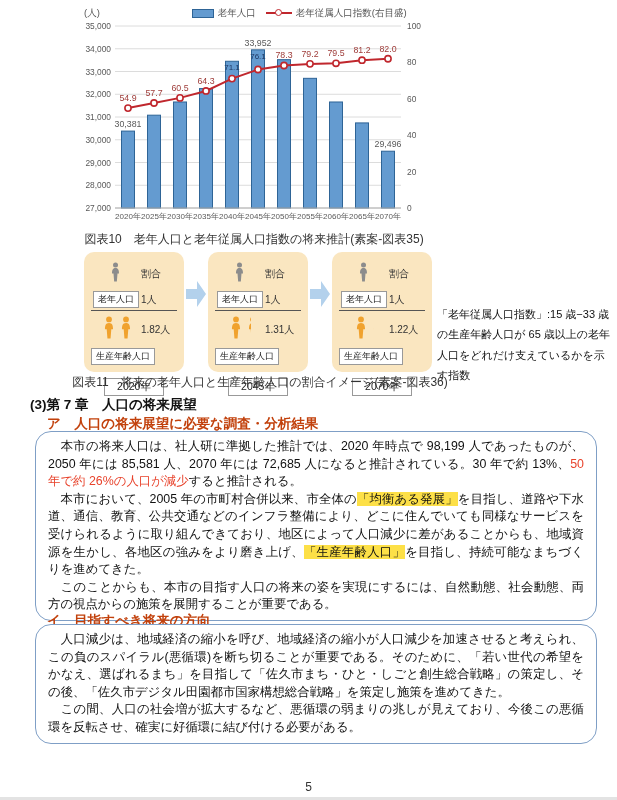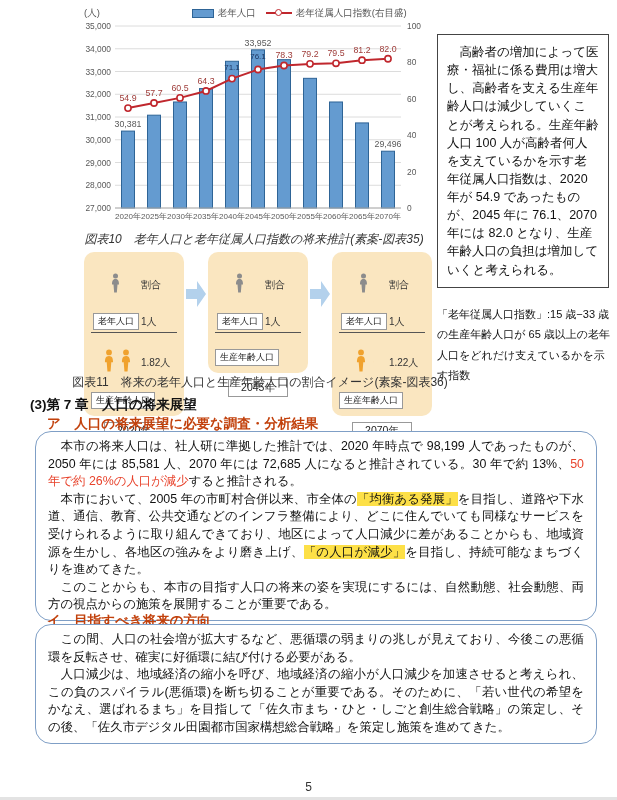--- a/index.html
+++ b/index.html
@@ -10,34 +10,34 @@
   
   .chart-block{position:absolute;left:78px;top:6px;width:352px;}
   .legend-row{display:flex;align-items:center;height:14px;font-size:9.5px;color:#555;}
   .axis-unit{margin-left:6px;}
   .legend-items{display:flex;align-items:center;gap:10px;margin-left:92px;}
   .leg-item{display:flex;align-items:center;gap:4px;}
   .leg-bar{display:inline-block;width:20px;height:7px;background:#649bd0;border:1px solid #2e6496;}
   .leg-line{display:inline-block;width:26px;height:8px;position:relative;}
   .leg-line::before{content:"";position:absolute;left:0;right:0;top:3px;border-top:2px solid #c0272d;}
   .leg-line::after{content:"";position:absolute;left:9px;top:0;width:5px;height:5px;border:1.5px solid #c0272d;border-radius:50%;background:#fff;}
-  .fig-caption{font-size:12px;color:#333;text-align:center;margin-top:3px;font-style:italic;}
+  .fig-caption{font-size:12px;color:#333;text-align:center;margin-top:3px;}
 
   
   .sidebar-note{position:absolute;left:437px;top:34px;width:172px;box-sizing:border-box;
     border:1px solid #444;background:#fff;padding:8px 9px;font-size:12.5px;line-height:1.45;
     min-height:252px;color:#111;}
   .sidebar-footnote{position:absolute;left:437px;top:304px;width:176px;font-size:11px;line-height:1.85;color:#111;}
   .bold{font-weight:normal;}
 
   
   .diagram{position:absolute;left:84px;top:252px;width:348px;display:flex;align-items:flex-start;justify-content:space-between;}
   .panel-col{display:flex;flex-direction:column;align-items:center;}
   .panel{width:100px;box-sizing:border-box;background:#fae6c0;border-radius:10px;padding:5px 7px 7px;}
-  .prow{display:flex;align-items:center;margin-top:16px;}
+  .prow{display:flex;align-items:center;margin-top:5px;}
   .lcol{flex:0 0 58%;display:flex;justify-content:center;}
   .rcol{flex:1;font-size:10px;color:#333;}
   .wbox{background:#fff;border:1px solid #999;font-size:9px;padding:1px 4px;white-space:nowrap;}
   .divider{border-top:1.3px solid #555;margin:2px 0;}
   .persons{display:flex;align-items:flex-end;gap:3px;}
   .person{display:inline-block;overflow:hidden;}
   .year-box{margin-top:6px;border:1px solid #999;background:#fff;padding:1px 12px;font-size:10.5px;}
   .block-arrow{width:20px;height:28px;background:#b3d1ec;margin-top:28px;flex:0 0 auto;
     clip-path:polygon(0 32%,55% 32%,55% 4%,100% 50%,55% 96%,55% 68%,0 68%);}
   .fig11-caption{position:absolute;left:50px;top:374px;width:420px;text-align:center;font-size:12px;color:#333;}
@@ -142,21 +142,20 @@
         <text x="180" y="199" text-anchor="middle" font-size="8" fill="#595959">2045年</text>
         <text x="206" y="199" text-anchor="middle" font-size="8" fill="#595959">2050年</text>
         <text x="232" y="199" text-anchor="middle" font-size="8" fill="#595959">2055年</text>
         <text x="258" y="199" text-anchor="middle" font-size="8" fill="#595959">2060年</text>
         <text x="284" y="199" text-anchor="middle" font-size="8" fill="#595959">2065年</text>
         <text x="310" y="199" text-anchor="middle" font-size="8" fill="#595959">2070年</text>
       </svg>
     <div class="fig-caption">図表10　老年人口と老年従属人口指数の将来推計(素案-図表35)</div>
   </div>
 
-  <div class="sidebar-note">　高齢者の増加によって医療・福祉に係る費用は増大し、高齢者を支える生産年齢人口は減少していくことが考えられる。生産年齢人口 100 人が高齢者何人を支えているかを示す老年従属人口指数は、2020 年が 54.9 であったものが、2045 年に 76.1、2070 年には 82.0 となり、生産年齢人口の負担は増加していくと考えられる。</div>
   <div class="sidebar-footnote"><span class="bold">「老年従属人口指数」</span><span>:15 歳−33 歳の生産年齢人口が 65 歳以上の老年人口をどれだけ支えているかを示す指数</span></div>
 
   <div class="diagram">
 
     <div class="panel-col">
       <div class="panel">
         <div class="prow">
           <span class="lcol">
               <span class="person">
             <svg width="13" height="20" viewBox="0 0 24 40">
@@ -218,20 +217,39 @@
             </span>
           <span class="rcol">割合</span>
         </div>
         <div class="prow">
           <span class="lcol">
               <span class="wbox">老年人口</span>
             </span>
           <span class="rcol">1人</span>
         </div>
         <div class="divider"></div>
+        <div class="prow">
+          <span class="lcol">
+              <span class="persons">
+            <span class="person">
+              <svg width="14" height="23" viewBox="0 0 24 40">
+                    <circle cx="12" cy="6" r="5" fill="#f0a22e"></circle>
+                    <path d="M12 12c-6 0-7 5-7 11h3l1.3 16h5.4L16 23h3c0-6-1-11-7-11z" fill="#f0a22e"></path>
+                  </svg>
+            </span>
+            <span class="person" style="width: 4.3px;">
+              <svg width="14" height="23" viewBox="0 0 24 40">
+                    <circle cx="12" cy="6" r="5" fill="#f0a22e"></circle>
+                    <path d="M12 12c-6 0-7 5-7 11h3l1.3 16h5.4L16 23h3c0-6-1-11-7-11z" fill="#f0a22e"></path>
+                  </svg>
+            </span>
+          </span>
+            </span>
+          <span class="rcol">1.31人</span>
+        </div>
         <div class="prow">
             <span class="lcol">
               <span class="wbox">生産年齢人口</span>
             </span>
             <span class="rcol"></span>
           </div>
       </div>
       <div class="year-box">2045年</div>
     </div>
 
@@ -287,26 +305,26 @@
     </div>
   </div>
 
   <div class="fig11-caption">図表11　将来の老年人口と生産年齢人口の割合イメージ(素案-図表36)</div>
 
   <div class="h-section" style="top:396px">(3)第 7 章　人口の将来展望</div>
   <div class="h-sub" style="top:415px">ア　人口の将来展望に必要な調査・分析結果</div>
 
   <div class="round-box" style="top:431px">
     <p><span>　本市の将来人口は、社人研に準拠した推計では、2020 年時点で 98,199 人であったものが、 2050 年には 85,581 人、2070 年には 72,685 人になると推計されている。30 年で約 13%、</span><span class="red">50 年で約 26%の人口が減少</span><span>すると推計される。</span></p>
-    <p><span>　本市において、2005 年の市町村合併以来、市全体の</span><span class="hl">「均衡ある発展」</span><span>を目指し、道路や下水道、通信、教育、公共交通などのインフラ整備により、どこに住んでいても同様なサービスを受けられるように取り組んできており、地区によって人口減少に差があることからも、地域資源を生かし、各地区の強みをより磨き上げ、</span><span class="hl">「の人口が減少」</span><span>を目指し、持続可能なまちづくりを進めてきた。</span></p>
+    <p><span>　本市において、2005 年の市町村合併以来、市全体の</span><span class="hl">「均衡ある発展」</span><span>を目指し、道路や下水道、通信、教育、公共交通などのインフラ整備により、どこに住んでいても同様なサービスを受けられるように取り組んできており、地区によって人口減少に差があることからも、地域資源を生かし、各地区の強みをより磨き上げ、</span><span class="hl">「生産年齢人口」</span><span>を目指し、持続可能なまちづくりを進めてきた。</span></p>
     <p><span>　このことからも、本市の目指す人口の将来の姿を実現にするには、自然動態、社会動態、両方の視点からの施策を展開することが重要である。</span></p>
   </div>
 
   <div class="h-sub" style="top:612px">イ　目指すべき将来の方向</div>
 
   <div class="round-box" style="top:624px">
+    <p><span>　人口減少は、地域経済の縮小を呼び、地域経済の縮小が人口減少を加速させると考えられ、この負のスパイラル(悪循環)を断ち切ることが重要である。そのために、「若い世代の希望をかなえ、選ばれるまち」を目指して「佐久市まち・ひと・しごと創生総合戦略」の策定し、その後、「佐久市デジタル田園都市国家構想総合戦略」を策定し施策を進めてきた。</span></p>
     <p><span>　この間、人口の社会増が拡大するなど、悪循環の弱まりの兆しが見えており、今後この悪循環を反転させ、確実に好循環に結び付ける必要がある。</span></p>
-    <p><span>　人口減少は、地域経済の縮小を呼び、地域経済の縮小が人口減少を加速させると考えられ、この負のスパイラル(悪循環)を断ち切ることが重要である。そのために、「若い世代の希望をかなえ、選ばれるまち」を目指して「佐久市まち・ひと・しごと創生総合戦略」の策定し、その後、「佐久市デジタル田園都市国家構想総合戦略」を策定し施策を進めてきた。</span></p>
   </div>
 
   <div class="page-num">5</div>
   <div class="bottom-edge"></div>
 </div>
 
 </body></html>

